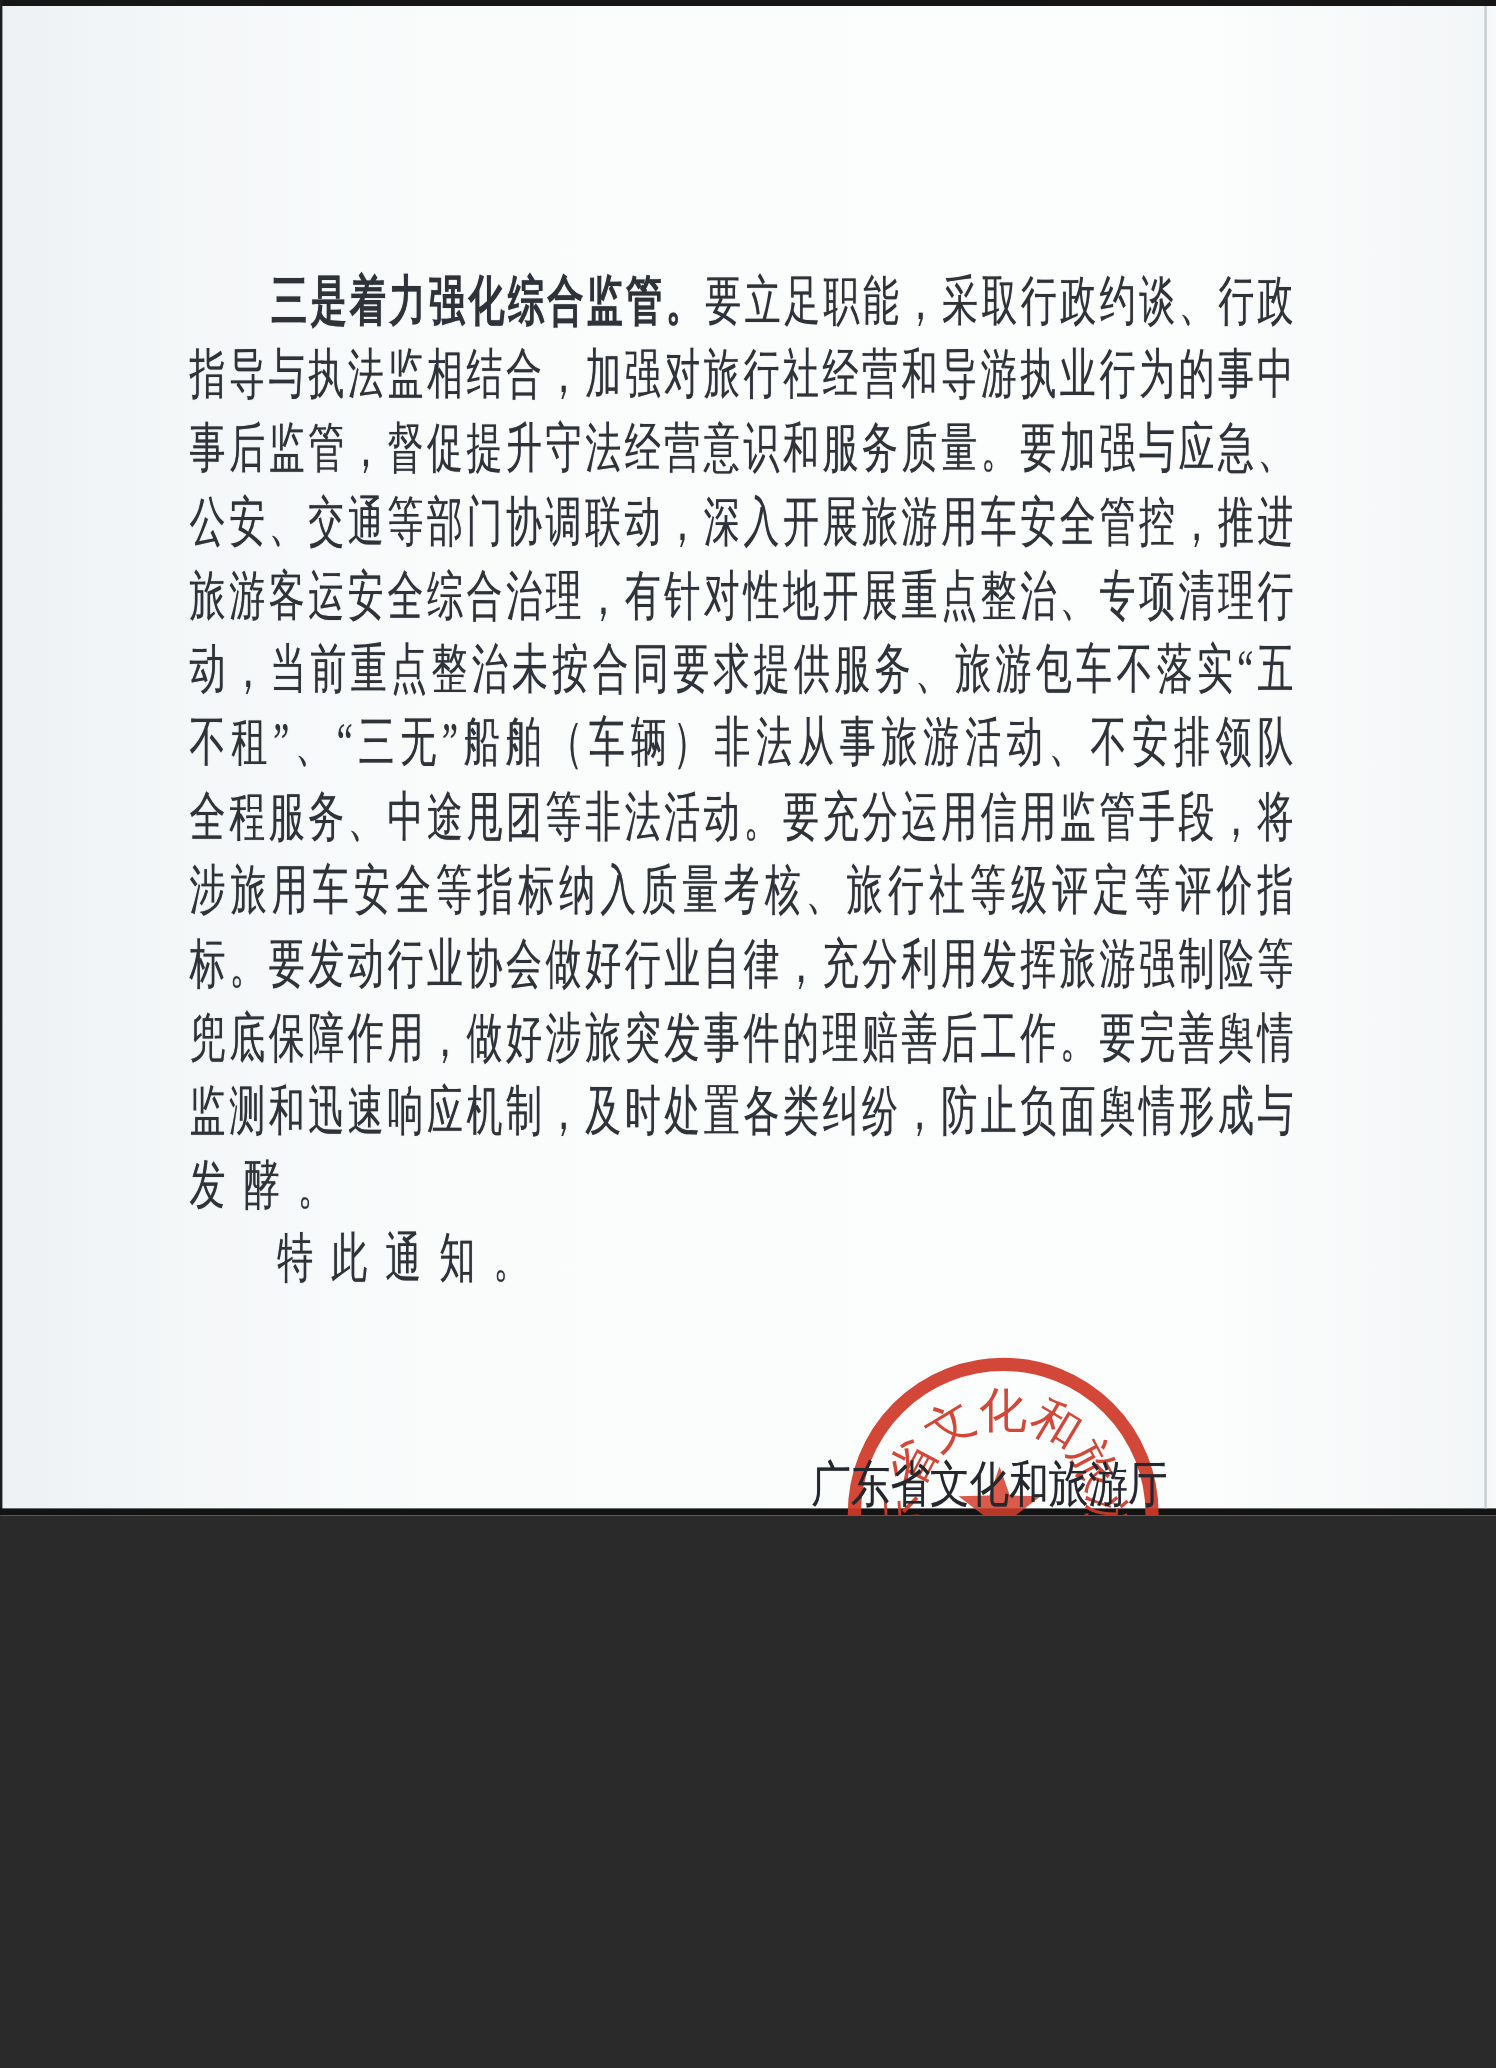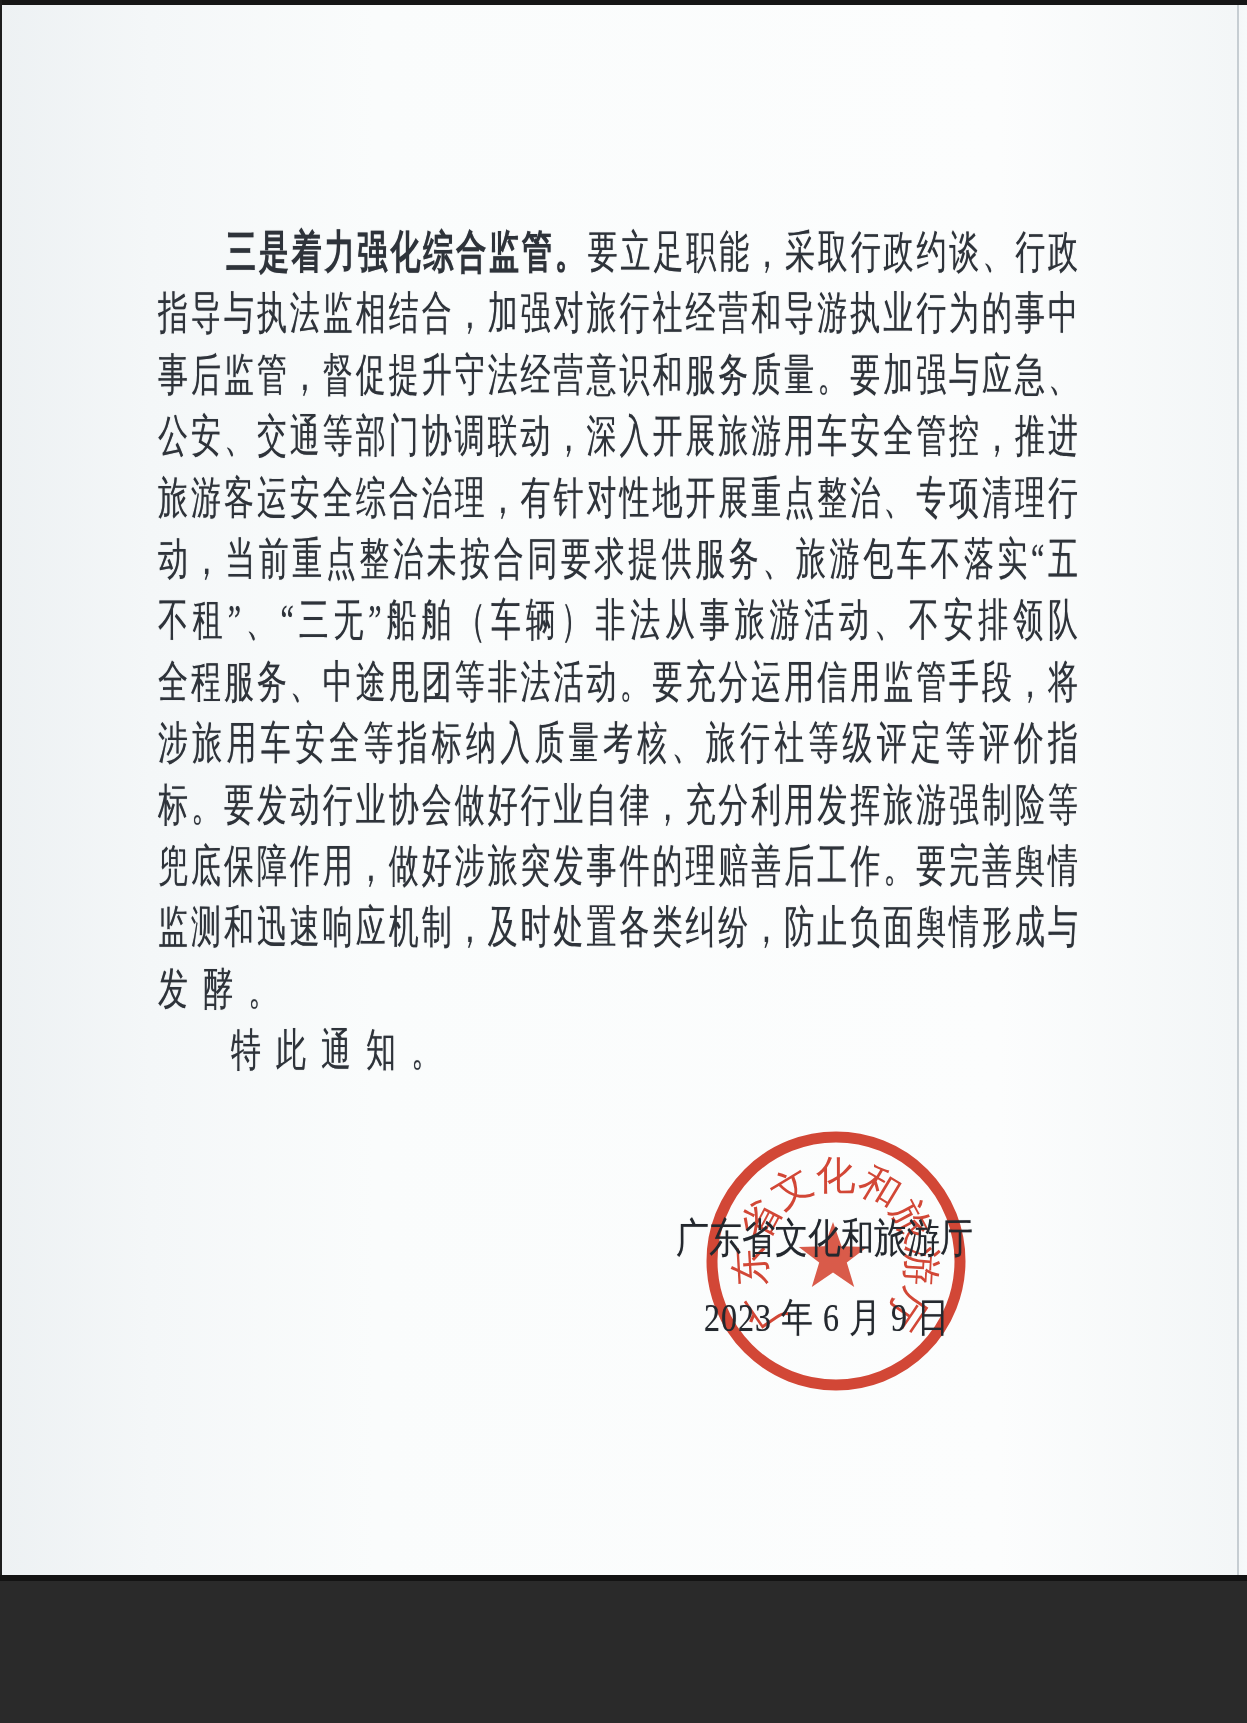--- a/index.html
+++ b/index.html
@@ -1,17 +1,17 @@
 <!DOCTYPE html>
 <html><head>
 <meta charset="utf-8">
 <style>
   html,body{margin:0;padding:0;background:#2a2a2a;}
   .page{
-    position:relative;width:1247px;height:1581px;overflow:hidden;
+    position:relative;width:1247px;height:1263px;overflow:hidden;
     font-family:"Liberation Serif","DejaVu Serif",serif;
     background:linear-gradient(90deg,#edf1f3 0%,#f4f7f8 12%,#fafcfc 30%,#fcfdfd 80%,#f3f6f7 99%,#f7f9fa 100%);
   }
   
   .edge-top{position:absolute;top:0;left:0;right:0;height:5px;background:#161616;}
   .edge-bottom{position:absolute;bottom:0;left:0;right:0;height:6px;background:#131313;}
   .edge-left{position:absolute;top:0;left:0;bottom:0;width:2px;background:#1d1d1d;}
   .page-seam{position:absolute;top:5px;bottom:6px;left:1237px;width:2px;background:#c6cdd2;}
   .streak{position:absolute;left:818px;top:1592px;width:200px;height:10px;border-radius:5px;
     background:linear-gradient(90deg,rgba(150,180,205,.30),rgba(150,180,205,.04));}

